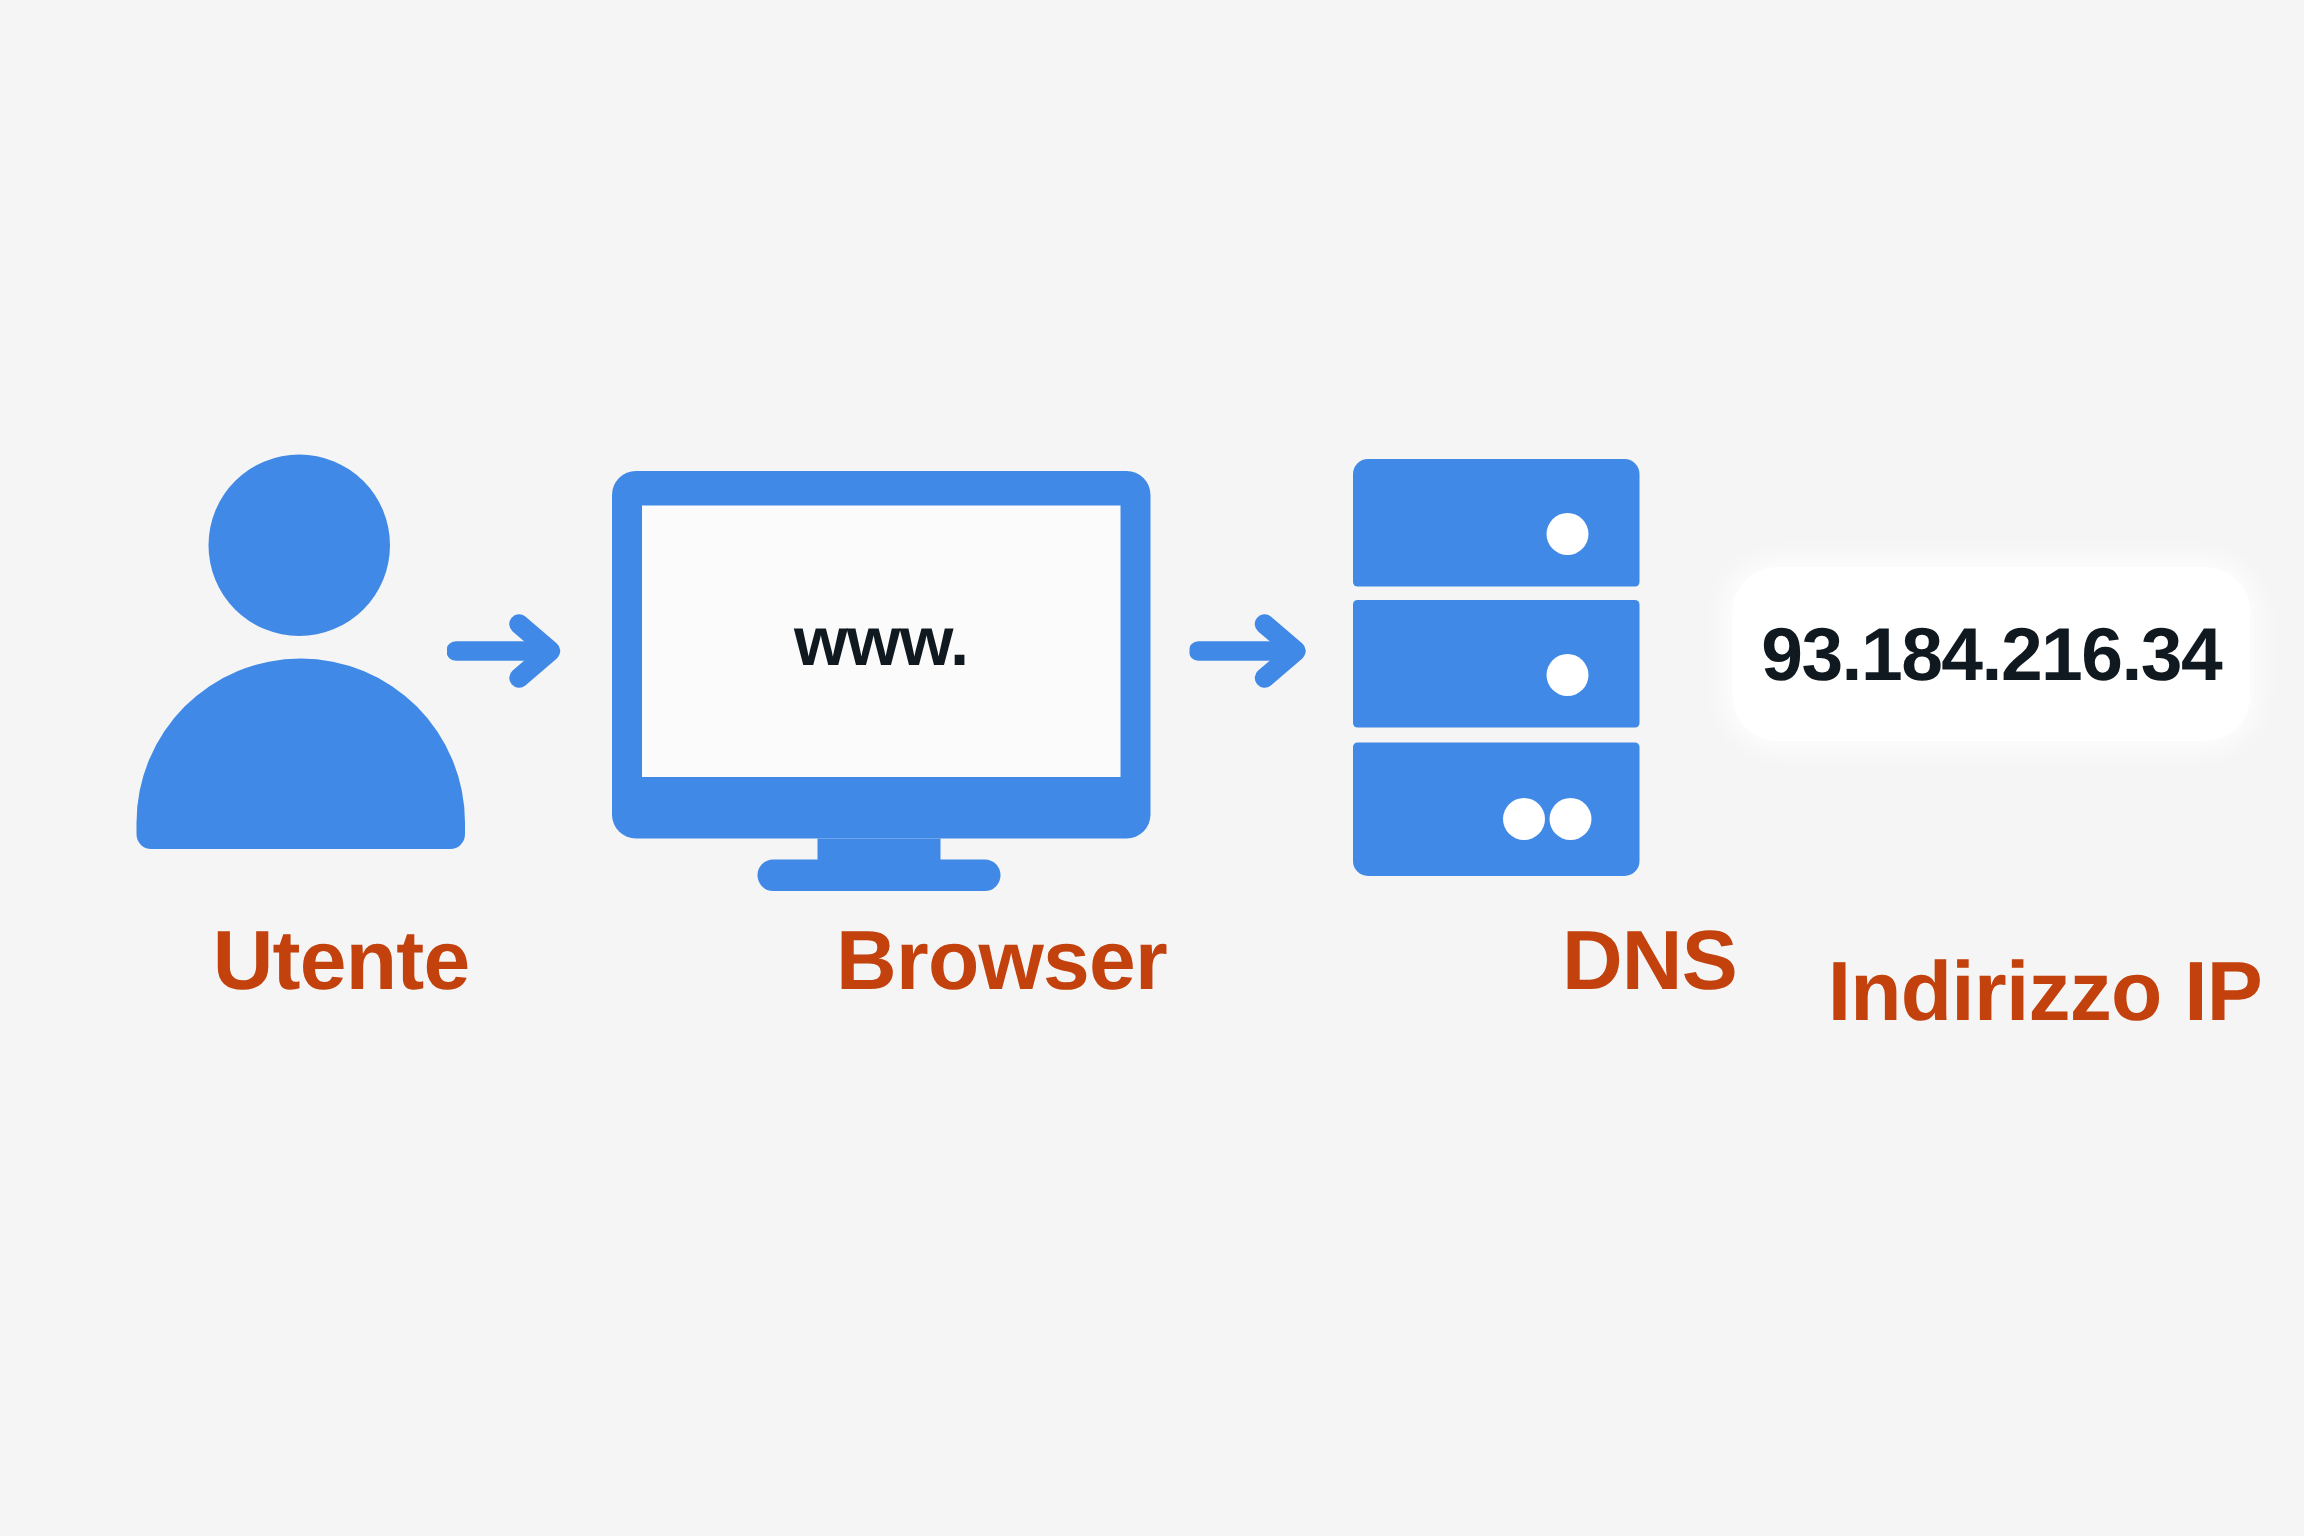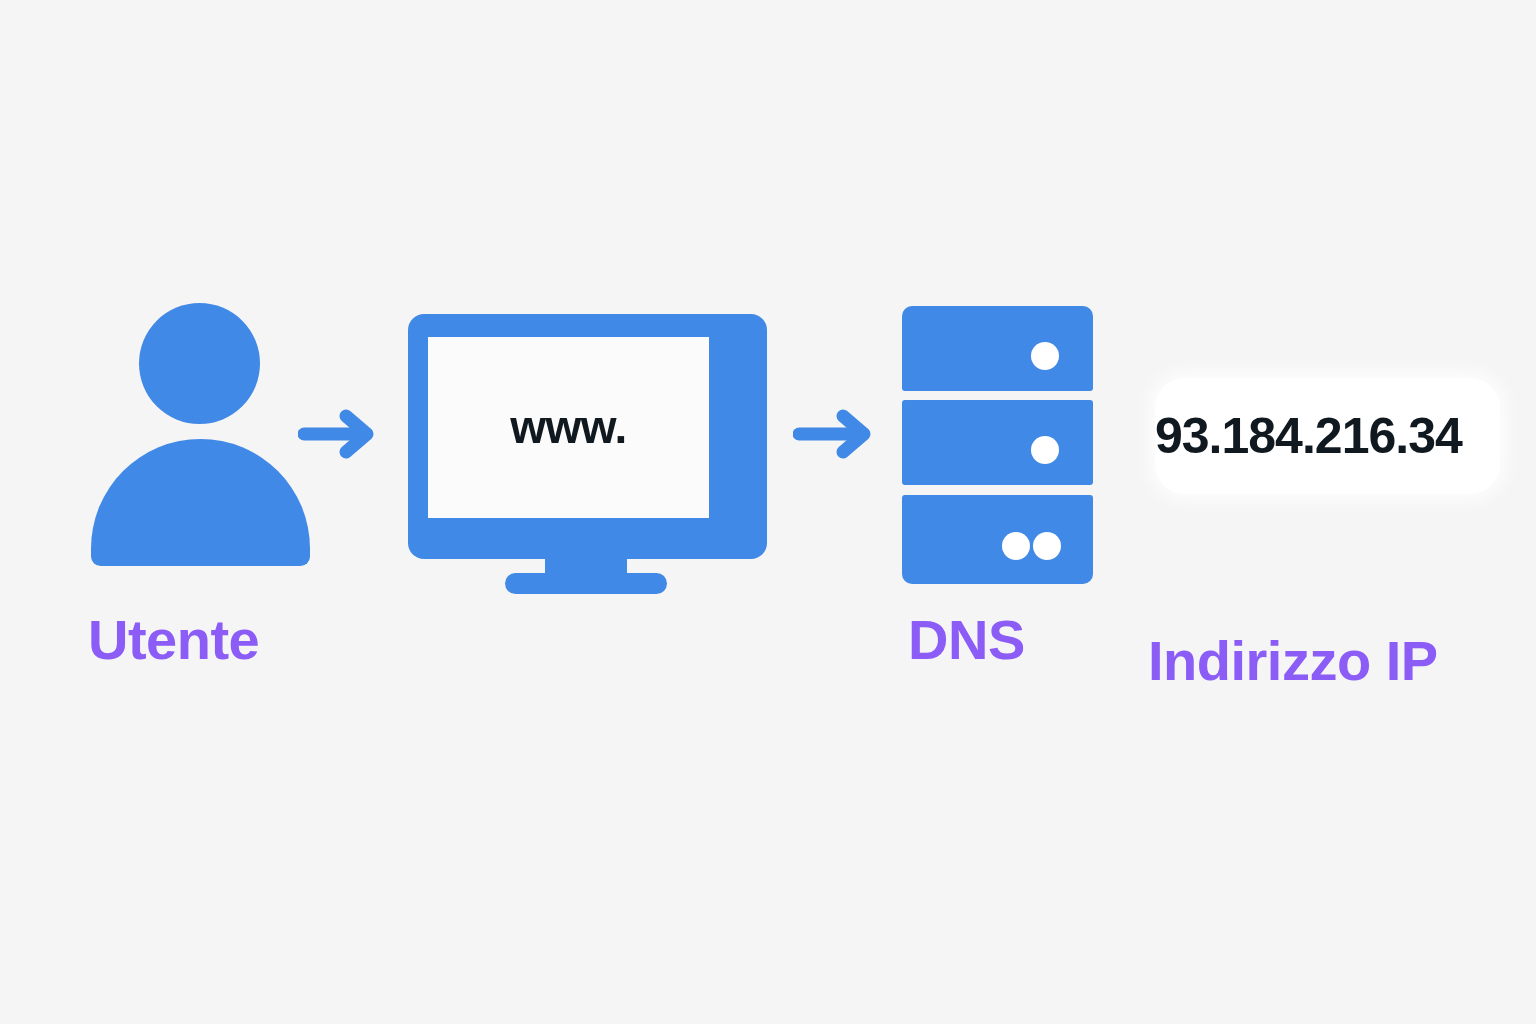--- a/index.html
+++ b/index.html
@@ -19,25 +19,25 @@
     width: 1536px;
     height: 1024px;
     background: #f5f5f5;
   }
 
   
   .stage-label {
     position: absolute;
     font-size: 56px;
     font-weight: 700;
-    color: #8b5cf6;
+    color: #c2410c;
     letter-spacing: -0.5px;
     white-space: nowrap;
     line-height: 1;
-    text-align: left;
+    text-align: right;
   }
 
   
   #user-icon {
     position: absolute;
     left: 88px;
     top: 300px;
     width: 225px;
     height: 270px;
   }
@@ -78,21 +78,21 @@
     width: 359px;
     height: 245px;
     background: #4189e6;
     border-radius: 16px;
     box-sizing: border-box;
   }
   #monitor-screen {
     position: absolute;
     left: 20px;
     top: 23px;
-    width: 281px;
+    width: 319px;
     height: 181px;
     background: #fbfbfb;
     box-sizing: border-box;
     display: flex;
     flex-direction: column;
     align-items: center;
     justify-content: center;
   }
   #screen-url-line1 {
     font-size: 46px;
@@ -159,20 +159,21 @@
   #ip-pill {
     position: absolute;
     left: 1155px;
     top: 378px;
     width: 345px;
     height: 116px;
     background: #ffffff;
     border-radius: 30px;
     display: flex;
     align-items: center;
+    justify-content: center;
     box-shadow: 0 0 18px 6px rgba(255,255,255,0.85);
   }
   #ip-value {
     font-size: 50px;
     font-weight: 600;
     color: #10191f;
     letter-spacing: -1px;
     white-space: nowrap;
   }
 </style>
@@ -194,20 +195,21 @@
 
   <div id="monitor">
     <div id="monitor-frame">
       <div id="monitor-screen">
         <div id="screen-url-line1">www.</div>
       </div>
     </div>
     <div id="monitor-neck"></div>
     <div id="monitor-base"></div>
   </div>
+  <div class="stage-label" style="left:398px; top:612px; width:380px;">Browser</div>
 
   <svg class="arrow" style="left:793px; top:404px;" width="82" height="60" viewBox="0 0 82 60">
     <path d="M6 30 H62" stroke="#4189e6" stroke-width="13" stroke-linecap="round" fill="none"></path>
     <path d="M50 12 L71 30 L50 48" stroke="#4189e6" stroke-width="13" stroke-linecap="round" stroke-linejoin="round" fill="none"></path>
   </svg>
 
   <div id="dns-icon">
     <div class="rack-unit" id="rack-unit-1">
       <div class="rack-led" id="rack-led-1"></div>
     </div>

